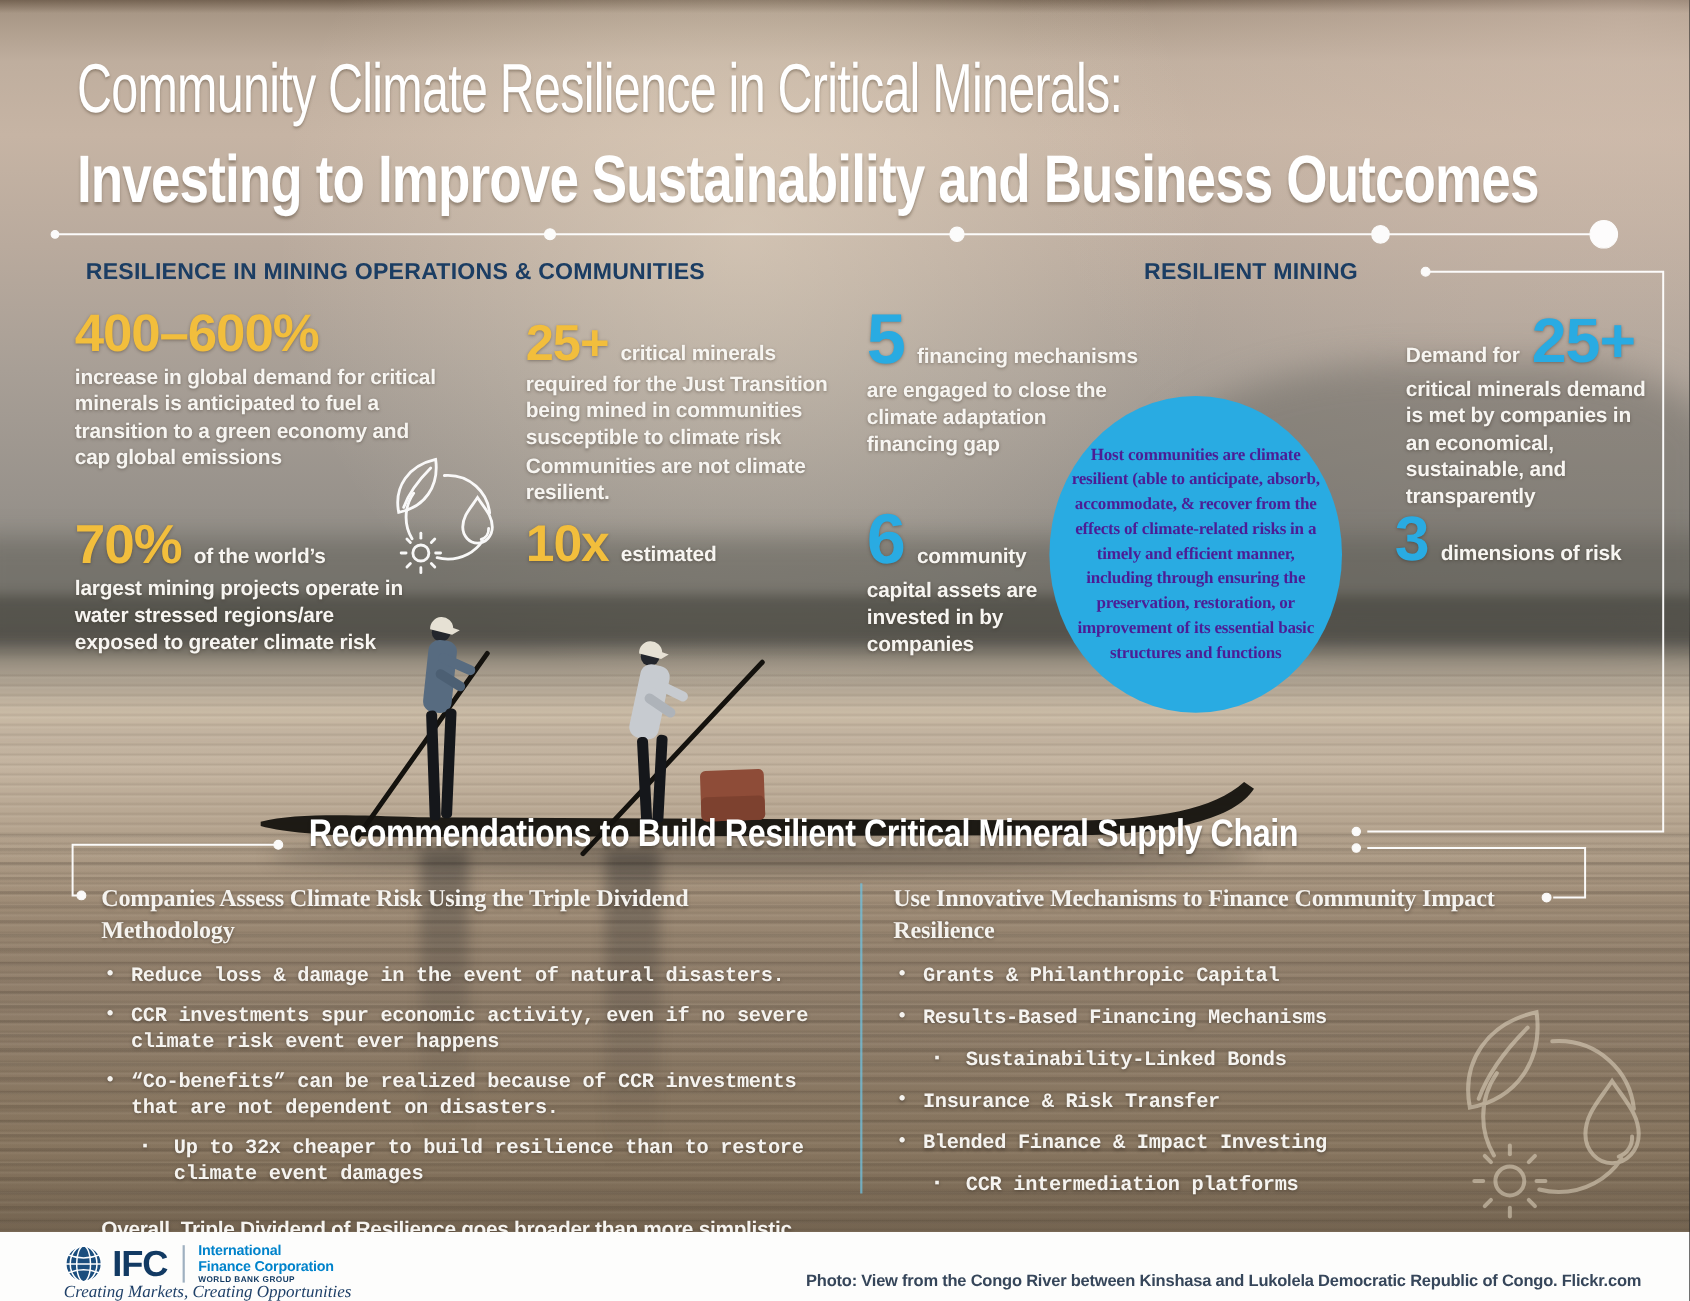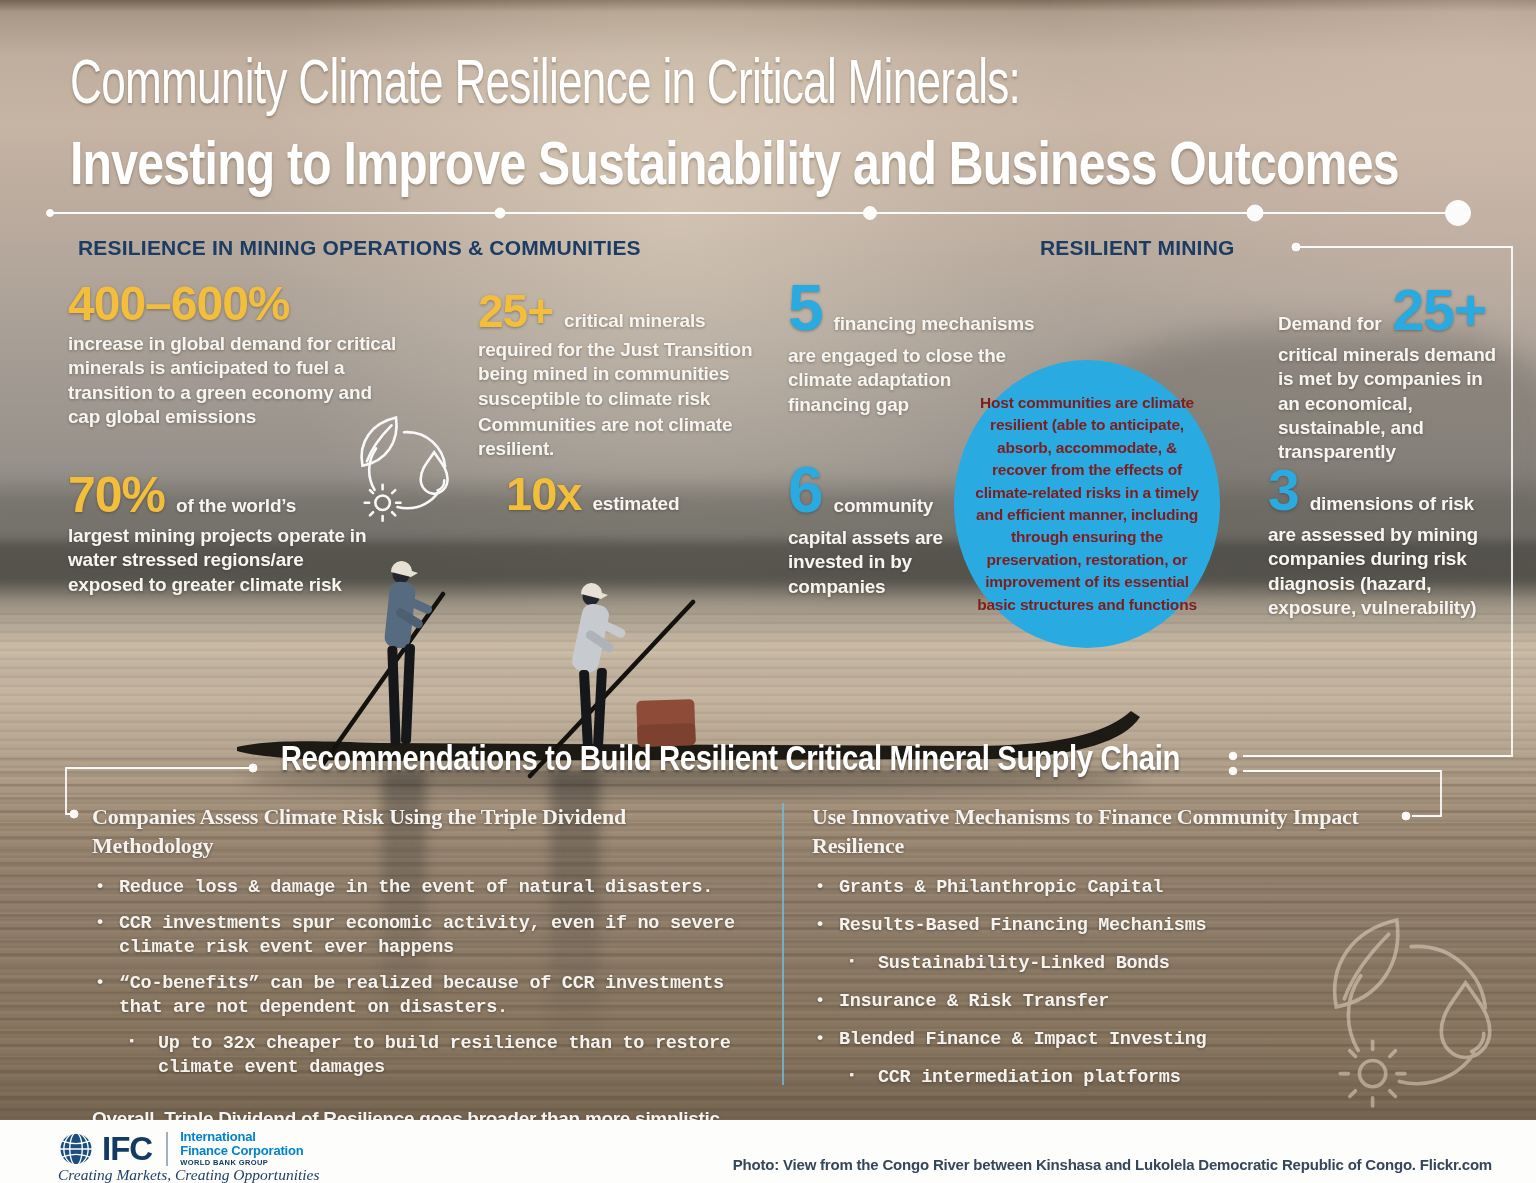--- a/index.html
+++ b/index.html
@@ -63,29 +63,29 @@
   .statline{display:flex;align-items:baseline;gap:11px;}
   .stat .big{font-weight:700;letter-spacing:-1px;line-height:1;}
   .stat .big.yellow{color:#f2be3c;}
   .stat .big.blue{color:#29abe2;}
   .stat .lead{font-size:19px;font-weight:700;letter-spacing:-.2px;}
   .stat p{margin:4px 0 0 0;font-size:19px;font-weight:700;letter-spacing:-.2px;line-height:1.28;}
   .stat p.em{font-weight:800;margin-top:2px;}
   #s1{left:68px;top:280px;width:335px;}   #s1 .big{font-size:48px;}
   #s2{left:68px;top:470px;width:300px;}   #s2 .big{font-size:50px;}
   #s3{left:478px;top:288px;width:300px;}  #s3 .big{font-size:46px;}
-  #s4{left:506px;top:470px;width:245px;}  #s4 .big{font-size:47px;}
+  #s4{left:478px;top:470px;width:245px;}  #s4 .big{font-size:47px;}
   #s5{left:788px;top:276px;width:248px;}  #s5 .big{font-size:64px;}
   #s6{left:788px;top:458px;width:215px;}  #s6 .big{font-size:64px;}
   #s7{left:1278px;top:282px;width:230px;} #s7 .big{font-size:57px;}
   #s8{left:1268px;top:462px;width:230px;} #s8 .big{font-size:57px;}
 
   .callout{left:954px;top:360px;width:266px;height:288px;background:#29abe2;border-radius:50%;
     display:flex;align-items:center;justify-content:center;text-align:center;padding:22px 17px;}
-  .callout p{margin:0;color:#7f1d1d;font-size:15.5px;font-weight:700;letter-spacing:-.2px;line-height:1.45;}
+  .callout p{margin:0;color:#4c1d95;font-size:15.5px;font-weight:700;letter-spacing:-.2px;line-height:1.45;font-family:Liberation Serif, serif;}
 
   .rec-title{left:180px;top:738px;width:1100px;text-align:center;color:#fff;
     text-shadow:0 2px 3px rgba(30,25,20,.5);}
   .rec-title span{display:inline-block;font-size:35px;font-weight:700;letter-spacing:-.5px;
     transform:scaleX(.84);}
 
   .panel{color:#f5f3ef;text-shadow:0 1px 3px rgba(40,32,24,.45);}
   .panel h3{margin:0;font-size:22px;font-weight:700;letter-spacing:-.2px;line-height:1.32;font-family:Liberation Serif, serif;}
   .panel ul{list-style:none;margin:16px 0 0 0;padding:0;font-size:18.5px;font-weight:600;letter-spacing:-.3px;font-family:Liberation Mono, monospace;}
   .panel li{position:relative;padding-left:27px;margin-top:12px;line-height:1.3;}
@@ -275,21 +275,20 @@
       <span class="lead">Demand for</span>
       <span class="big blue">25+</span>
     </div>
     <p>critical minerals demand is met by companies in an economical, sustainable, and transparently</p>
   </div>
   <div class="z3 stat" id="s8">
     <div class="statline">
       <span class="big blue">3</span>
       <span class="lead">dimensions of risk</span>
     </div>
-    <p>are assessed by mining companies during risk diagnosis (hazard, exposure, vulnerability)</p>
   </div>
 
   <div class="z3 callout">
     <p>Host communities are climate resilient (able to anticipate, absorb, accommodate, &amp; recover from the effects of climate-related risks in a timely and efficient manner, including through ensuring the preservation, restoration, or improvement of its essential basic structures and functions</p>
   </div>
 
   <div class="z3 rec-title">
     <span>Recommendations to Build Resilient Critical Mineral Supply Chain</span>
   </div>
   <div class="divider"></div>

